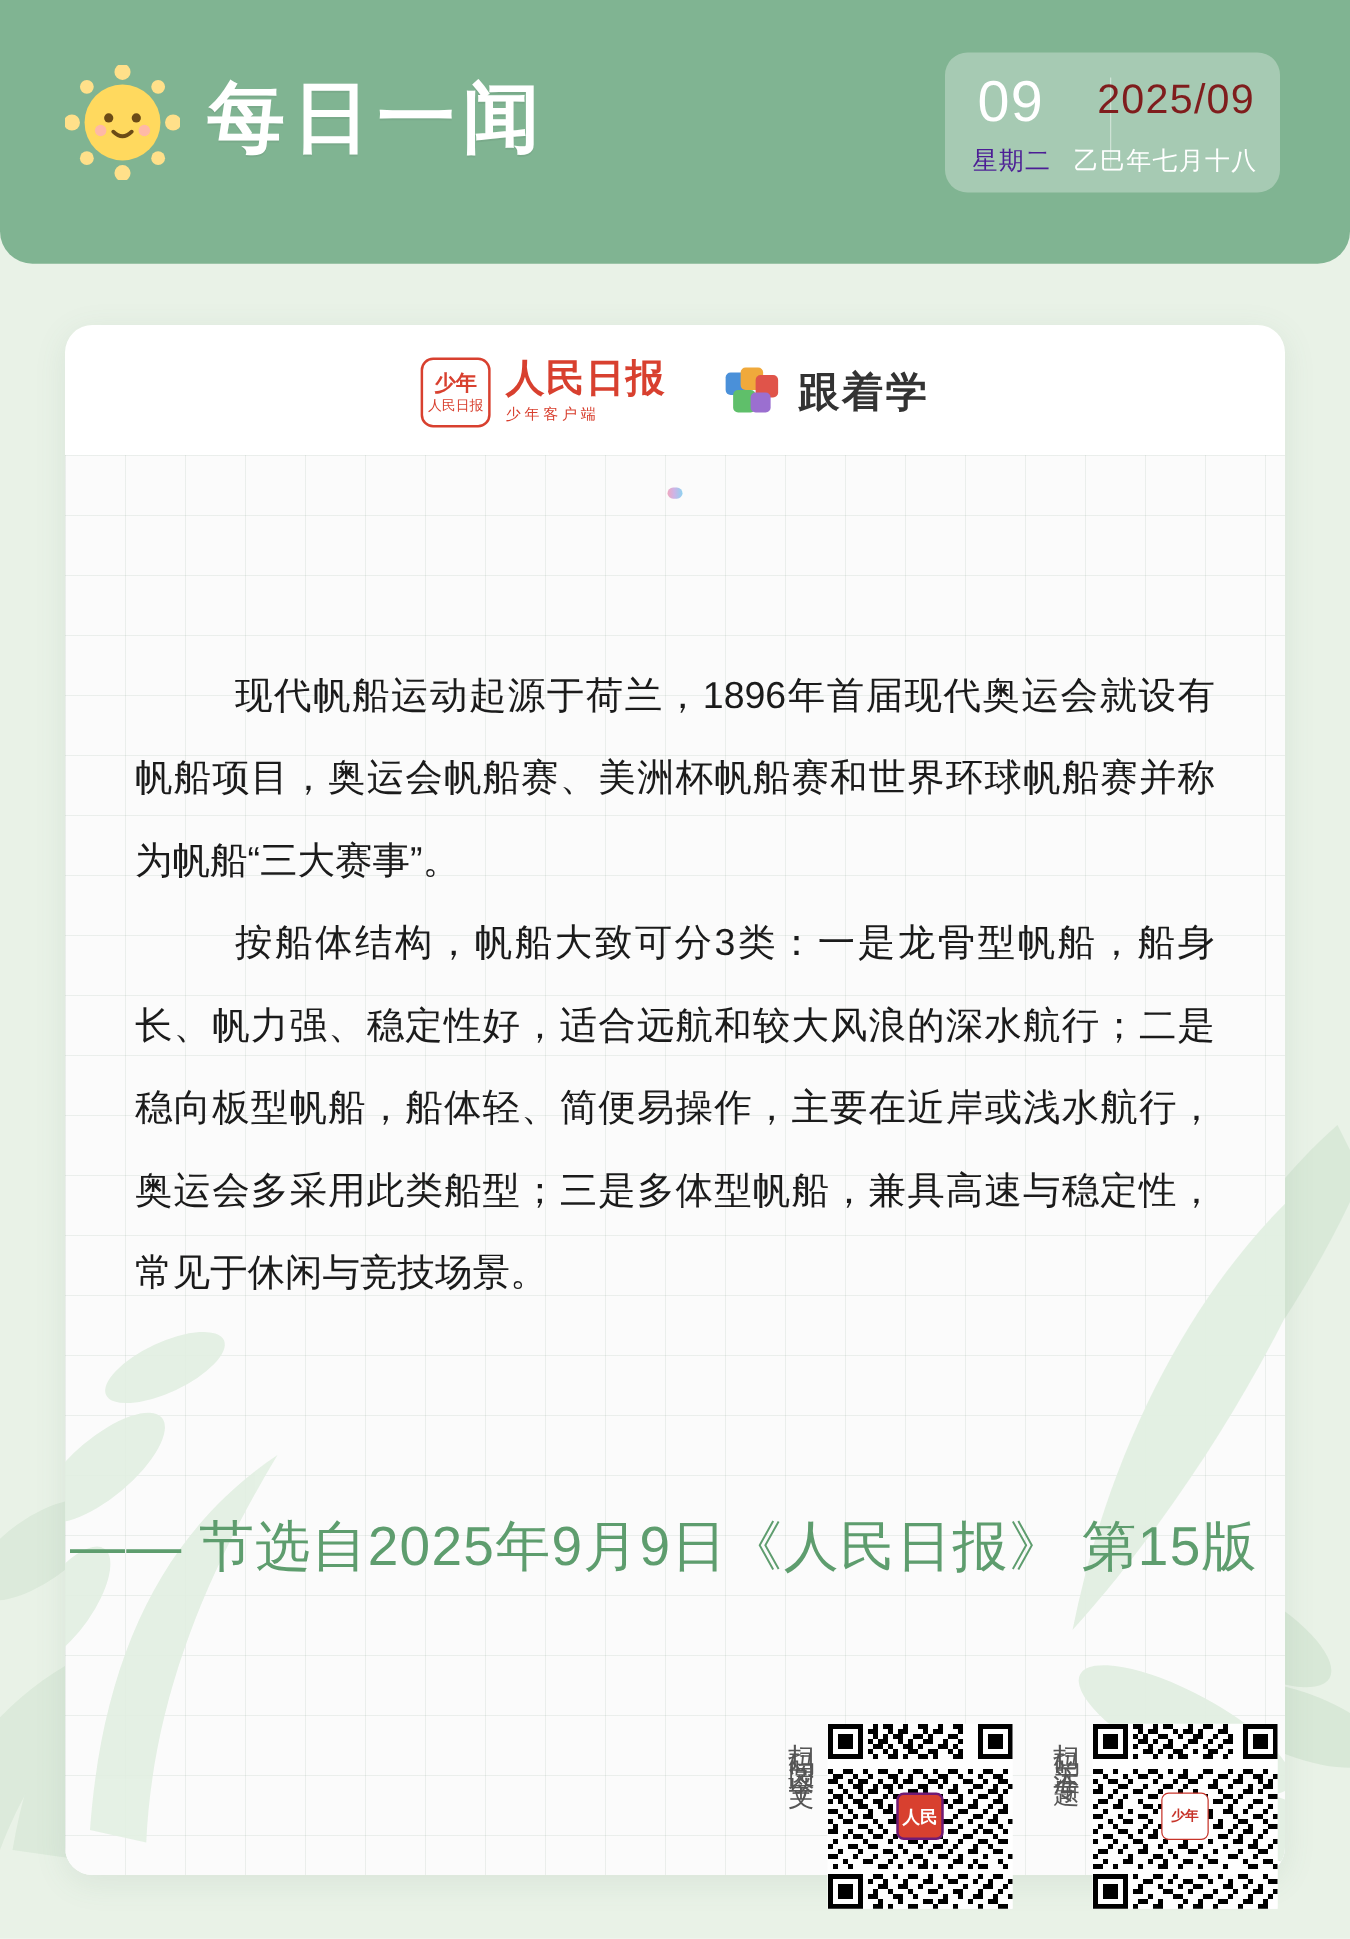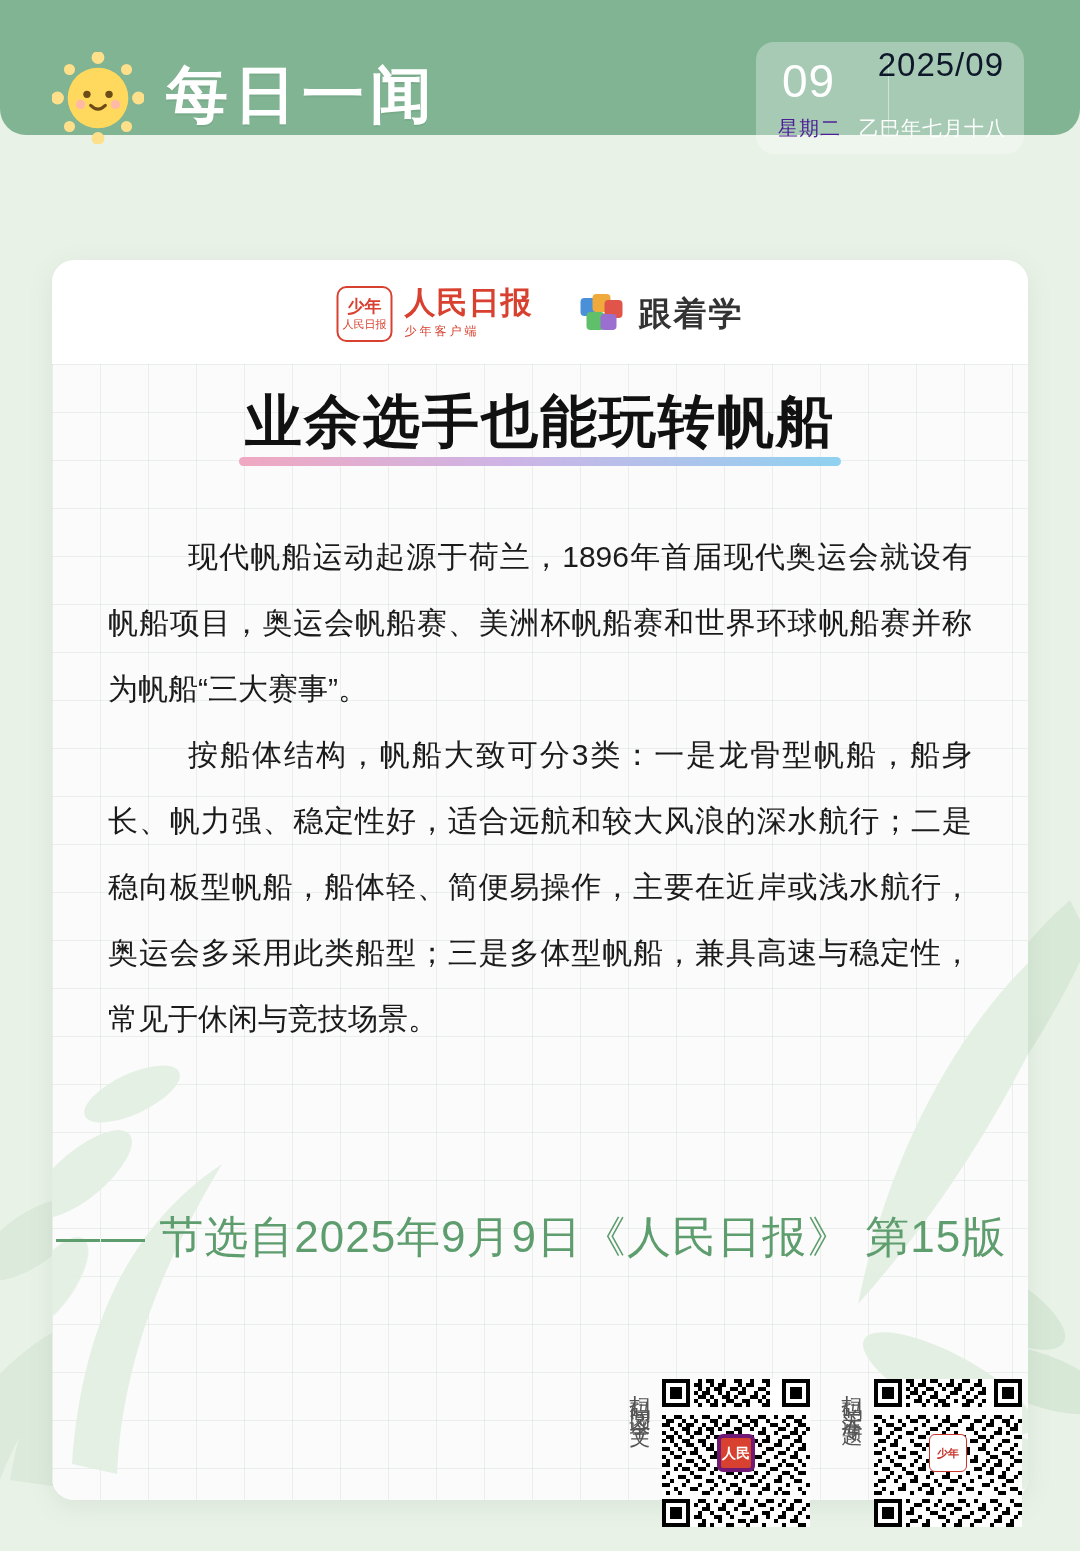--- a/index.html
+++ b/index.html
@@ -13,21 +13,21 @@
     background: #e9f2e7;
     overflow: hidden;
     position: relative;
   }
 
   
   .header {
     position: absolute;
     top: 0; left: 0;
     width: 1080px;
-    height: 135px;
+    height: 211px;
     background: #80b492;
     border-bottom-left-radius: 26px;
     border-bottom-right-radius: 26px;
     box-sizing: border-box;
   }
   .header-inner {
     position: relative;
     width: 100%;
     height: 100%;
   }
@@ -65,23 +65,23 @@
     left: 26px;
     top: 12px;
     font-size: 46px;
     font-weight: normal;
     color: #ffffff;
     letter-spacing: 1px;
   }
   .date-card .ym {
     position: absolute;
     right: 20px;
-    top: 4px;
+    top: 18px;
     font-size: 33px;
-    color: #0f172a;
+    color: #7f1d1d;
     letter-spacing: 1px;
   }
   .date-card .weekday {
     position: absolute;
     left: 22px;
     bottom: 12px;
     font-size: 20px;
     color: #4c1d95;
     letter-spacing: 1px;
   }
@@ -302,21 +302,21 @@
   }
   .qr-center {
     position: absolute;
     left: 50%;
     top: 50%;
     transform: translate(-50%,-50%);
     width: 38px;
     height: 38px;
     border-radius: 6px;
     background: #ffffff;
-    border: 4px solid #701a75;
+    border: 2px solid #701a75;
     display: flex;
     align-items: center;
     justify-content: center;
     box-sizing: border-box;
   }
   .qr-center.red {
     background: #d8402f;
   }
   .qr-center.red span {
     color: #ffffff;
@@ -430,21 +430,20 @@
     <svg class="paper-leaf" style="right:-30px; top:520px;" width="340" height="620" viewBox="0 0 340 620">
       <g fill="#e2efe2" opacity="0.95">
         <path d="M330 60 C 240 140, 170 270, 140 420 C 230 320, 300 200, 338 110 Z"></path>
         <ellipse cx="230" cy="500" rx="95" ry="30" transform="rotate(28 230 500)"></ellipse>
         <ellipse cx="290" cy="575" rx="75" ry="25" transform="rotate(18 290 575)"></ellipse>
       </g>
     </svg>
 
     <div class="title-wrap">
       <div class="title-inner">
-        <div class="title-text">业余选手也能玩转帆船</div>
         <div class="title-underline"></div>
       </div>
     </div>
 
     <div class="body-text">
       <p>现代帆船运动起源于荷兰，1896年首届现代奥运会就设有帆船项目，奥运会帆船赛、美洲杯帆船赛和世界环球帆船赛并称为帆船“三大赛事”。</p>
       <p>按船体结构，帆船大致可分3类：一是龙骨型帆船，船身长、帆力强、稳定性好，适合远航和较大风浪的深水航行；二是稳向板型帆船，船体轻、简便易操作，主要在近岸或浅水航行，奥运会多采用此类船型；三是多体型帆船，兼具高速与稳定性，常见于休闲与竞技场景。</p>
     </div>
 
     <div class="source">—— 节选自2025年9月9日《人民日报》 第15版</div>

